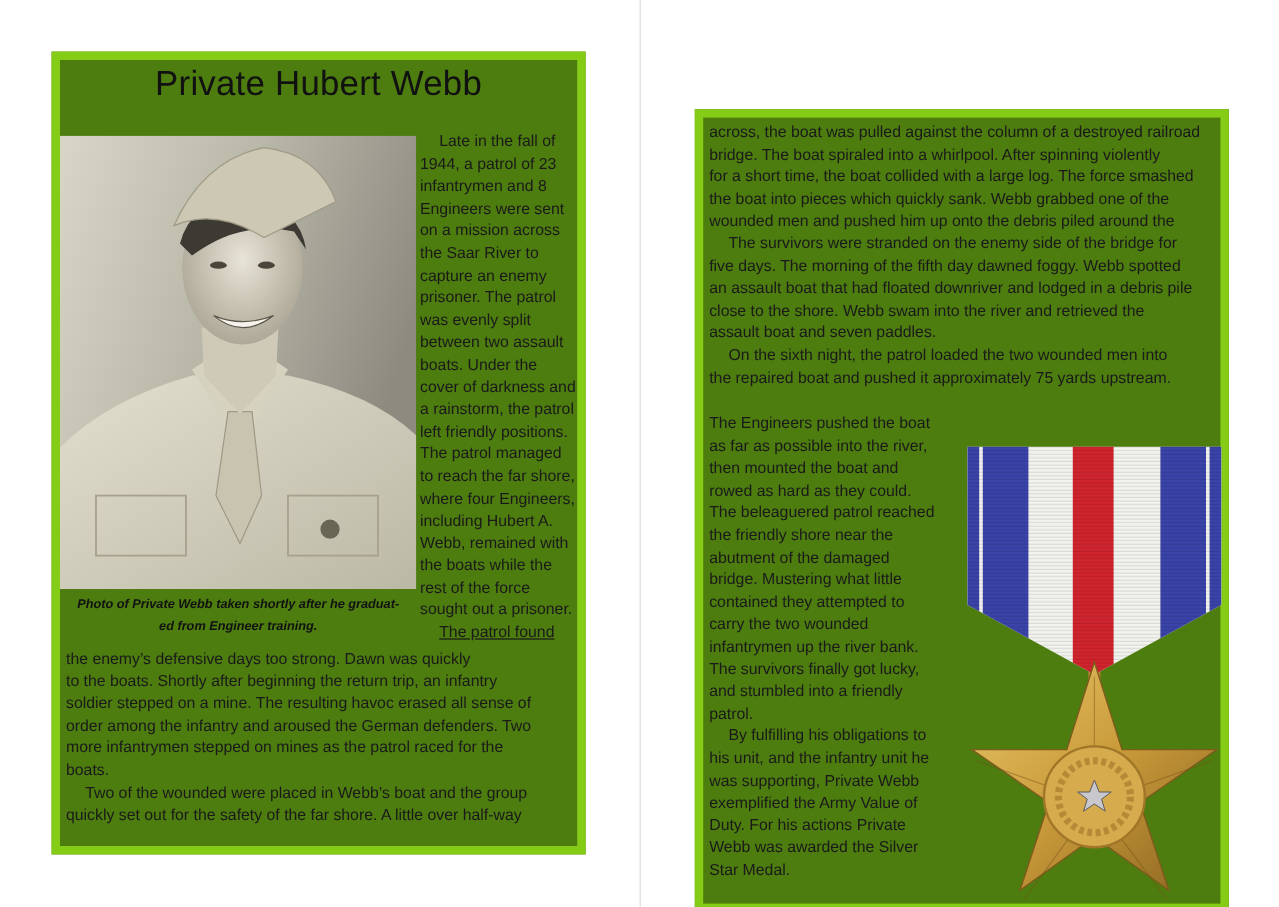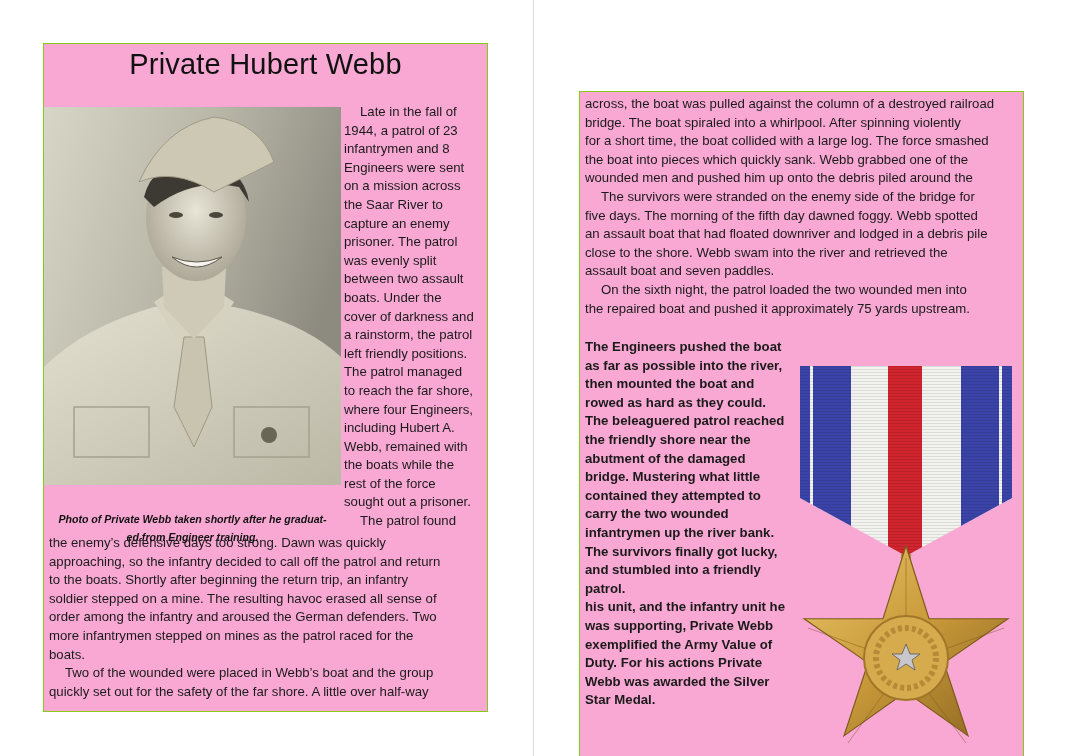--- a/index.html
+++ b/index.html
@@ -1,39 +1,39 @@
 <!DOCTYPE html>
 <html><head>
   <meta charset="utf-8">
   <style>
     html, body { margin: 0; padding: 0; background: #ffffff; }
     body { width: 1066px; height: 756px; position: relative; overflow: hidden;
            font-family: "Liberation Sans", "DejaVu Sans", sans-serif; color: #1a1a1a; }
     .page-divider { position: absolute; left: 533px; top: 0; width: 1px; height: 756px; background: #dcdcdc; }
 
-    .textbox { position: absolute; border: 1px solid #84cc16; background: #f9a8d4; box-sizing: border-box; }
+    .textbox { position: absolute; border: 7px solid #84cc16; background: #4d7c0f; box-sizing: border-box; }
     #left-box { left: 43px; top: 43px; width: 445px; height: 669px; }
     #right-box { left: 579px; top: 43px; width: 445px; height: 669px; margin-top: 48px; }
 
     .title { position: absolute; left: 0; right: 0; top: 4px; text-align: center;
              font-size: 29px; font-weight: normal; color: #111; letter-spacing: 0.2px; }
 
     .para { font-size: 13.2px; line-height: 18.6px; margin: 0; }
     .line { display: block; white-space: nowrap; }
 
     
     .photo { position: absolute; left: 0; top: 63px; width: 297px; height: 378px; overflow: hidden; }
-    .caption { position: absolute; left: 0; top: 466px; width: 297px; text-align: center;
+    .caption { position: absolute; left: 0; top: 445px; width: 297px; text-align: center;
                font-size: 10.6px; line-height: 18px; font-weight: bold; font-style: italic; color: #111; }
     .side-col { position: absolute; left: 300px; top: 59px; width: 142px; }
     .bottom-col { position: absolute; left: 5px; top: 490px; width: 435px; }
 
     
     .r-top { position: absolute; left: 5px; top: 3px; width: 435px; }
-    .r-side { position: absolute; left: 5px; top: 246px; width: 210px; font-weight: bold; }
+    .r-side { position: absolute; left: 5px; top: 246px; width: 210px; }
     .medal { position: absolute; left: 218px; top: 266px; width: 220px; height: 400px; }
   </style>
 </head>
 <body>
 
 <div class="page-divider"></div>
 
 <div class="textbox" id="left-box">
   <div class="title">Private Hubert Webb</div>
 
@@ -102,25 +102,24 @@
       <span class="line">a rainstorm, the patrol</span>
       <span class="line">left friendly positions.</span>
       <span class="line">The patrol managed</span>
       <span class="line">to reach the far shore,</span>
       <span class="line">where four Engineers,</span>
       <span class="line">including Hubert A.</span>
       <span class="line">Webb, remained with</span>
       <span class="line">the boats while the</span>
       <span class="line">rest of the force</span>
       <span class="line">sought out a prisoner.</span>
-      <span class="line" style="padding-left: 16px;">The patrol found</span>
+      <span class="line" style="padding-left: 16px; text-decoration: underline;">The patrol found</span>
     </div>
   <div class="bottom-col para" id="left-bottom">
       <span class="line">the enemy’s defensive days too strong. Dawn was quickly</span>
-      <span class="line">approaching, so the infantry decided to call off the patrol and return</span>
       <span class="line">to the boats.  Shortly after beginning the return trip, an infantry</span>
       <span class="line">soldier stepped on a mine.  The resulting havoc erased all sense of</span>
       <span class="line">order among the infantry and aroused the German defenders.  Two</span>
       <span class="line">more infantrymen stepped on mines as the patrol raced for the</span>
       <span class="line">boats.</span>
       <span class="line" style="padding-left: 16px;">Two of the wounded were placed in Webb’s boat and the group</span>
       <span class="line">quickly set out for the safety of the far shore.  A little over half-way</span>
     </div>
 </div>
 
@@ -147,20 +146,21 @@
       <span class="line">The beleaguered patrol reached</span>
       <span class="line">the friendly shore near the</span>
       <span class="line">abutment of the damaged</span>
       <span class="line">bridge.  Mustering what little</span>
       <span class="line">contained they attempted to</span>
       <span class="line">carry the two wounded</span>
       <span class="line">infantrymen up the river bank.</span>
       <span class="line">The survivors  finally got lucky,</span>
       <span class="line">and stumbled into a friendly</span>
       <span class="line">patrol.</span>
+      <span class="line" style="padding-left: 16px;">By fulfilling his obligations to</span>
       <span class="line">his unit, and the infantry unit he</span>
       <span class="line">was supporting, Private Webb</span>
       <span class="line">exemplified the Army Value of</span>
       <span class="line">Duty.  For his actions Private</span>
       <span class="line">Webb was awarded the Silver</span>
       <span class="line">Star Medal.</span>
     </div>
 
   <div class="medal">
     <svg width="220" height="400" viewBox="0 0 220 400" xmlns="http://www.w3.org/2000/svg">

